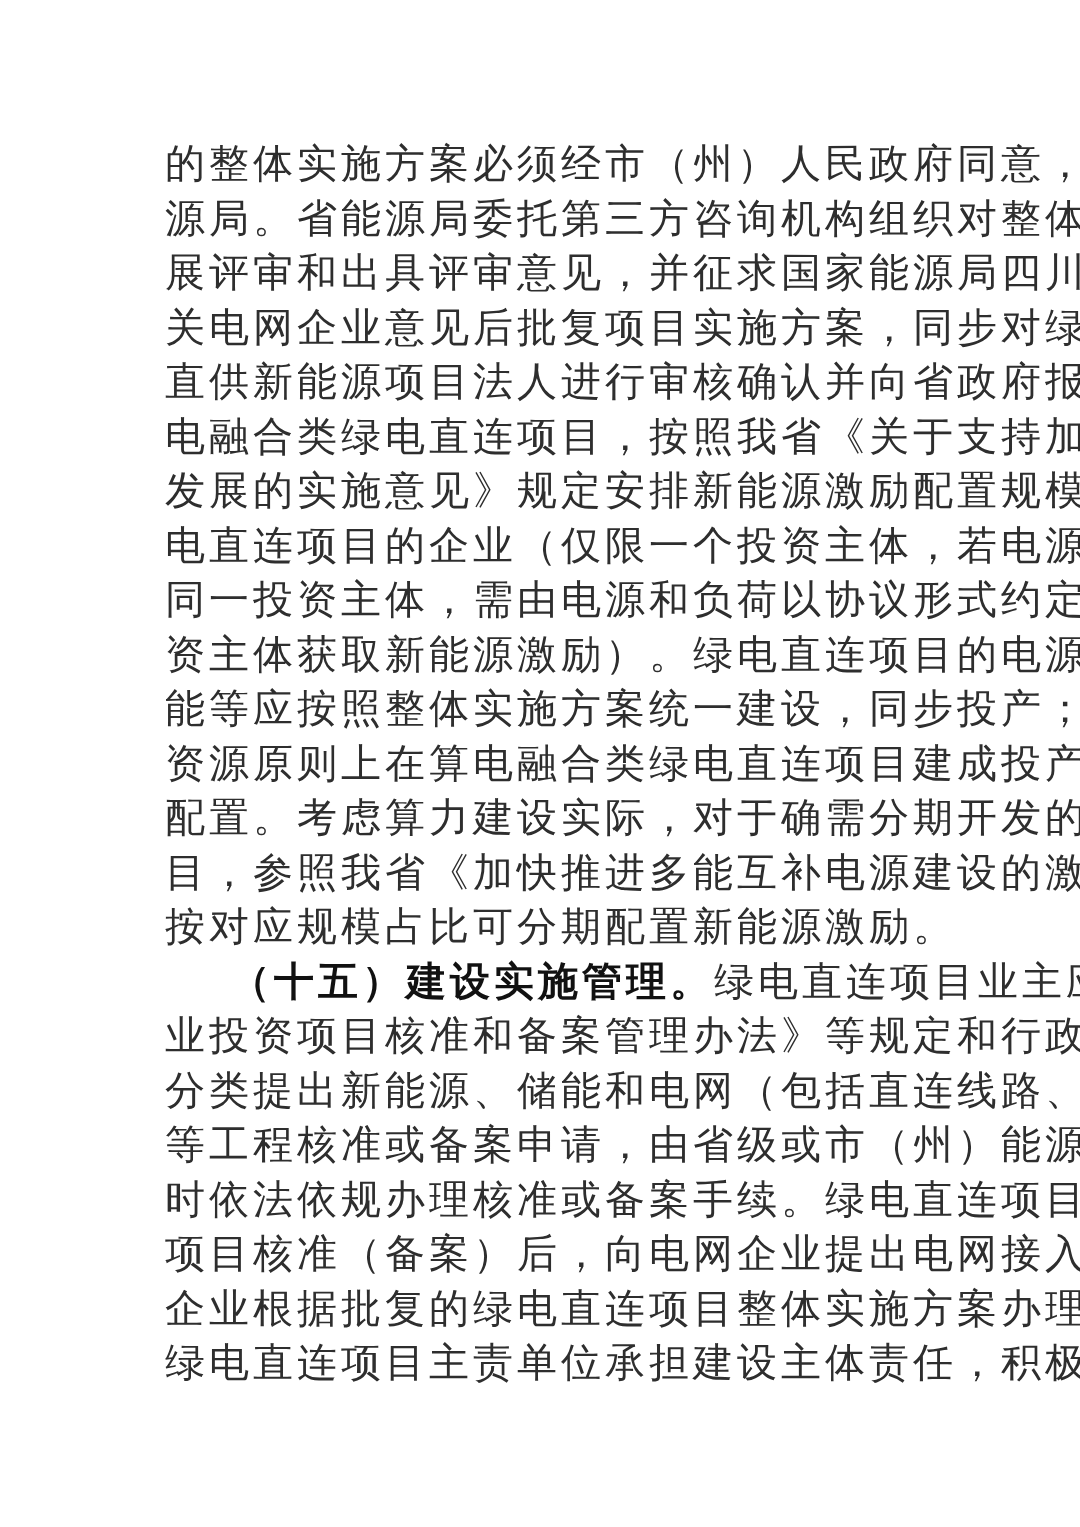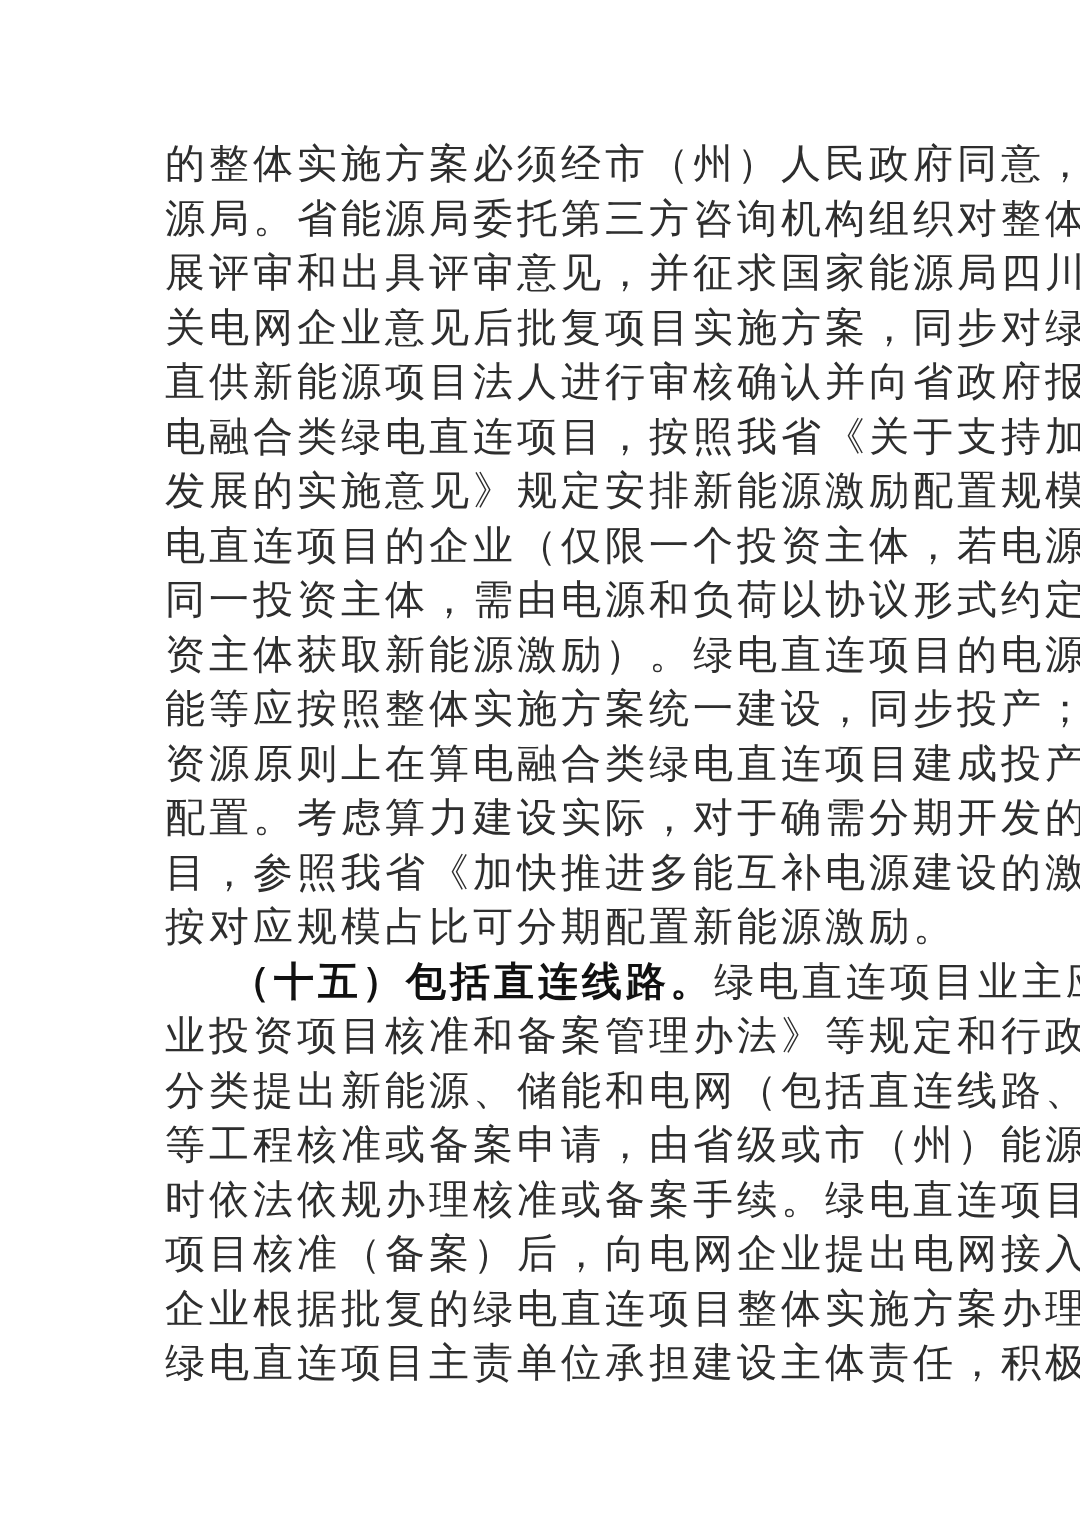--- a/index.html
+++ b/index.html
@@ -101,21 +101,21 @@
       <span class="txt">配置。考虑算力建设实际，对于确需分期开发的算电融合项</span>
     </div>
   <div class="line" style="top:850px">
       <span class="txt">目，参照我省《加快推进多能互补电源建设的激励措施》，</span>
     </div>
   <div class="line last" style="top:904px">
       <span class="txt">按对应规模占比可分期配置新能源激励。</span>
     </div>
 
   <div class="line indent" style="top:959px">
-    <span class="txt"><span class="bold">（十五）包括直连线路。</span><span>绿电直连项目业主应按照《企</span></span>
+    <span class="txt"><span class="bold">（十五）建设实施管理。</span><span>绿电直连项目业主应按照《企</span></span>
   </div>
   <div class="line" style="top:1013px">
       <span class="txt">业投资项目核准和备案管理办法》等规定和行政审批权限，</span>
     </div>
   <div class="line" style="top:1068px">
       <span class="txt">分类提出新能源、储能和电网（包括直连线路、并网线路）</span>
     </div>
   <div class="line" style="top:1122px">
       <span class="txt">等工程核准或备案申请，由省级或市（州）能源主管部门及</span>
     </div>

